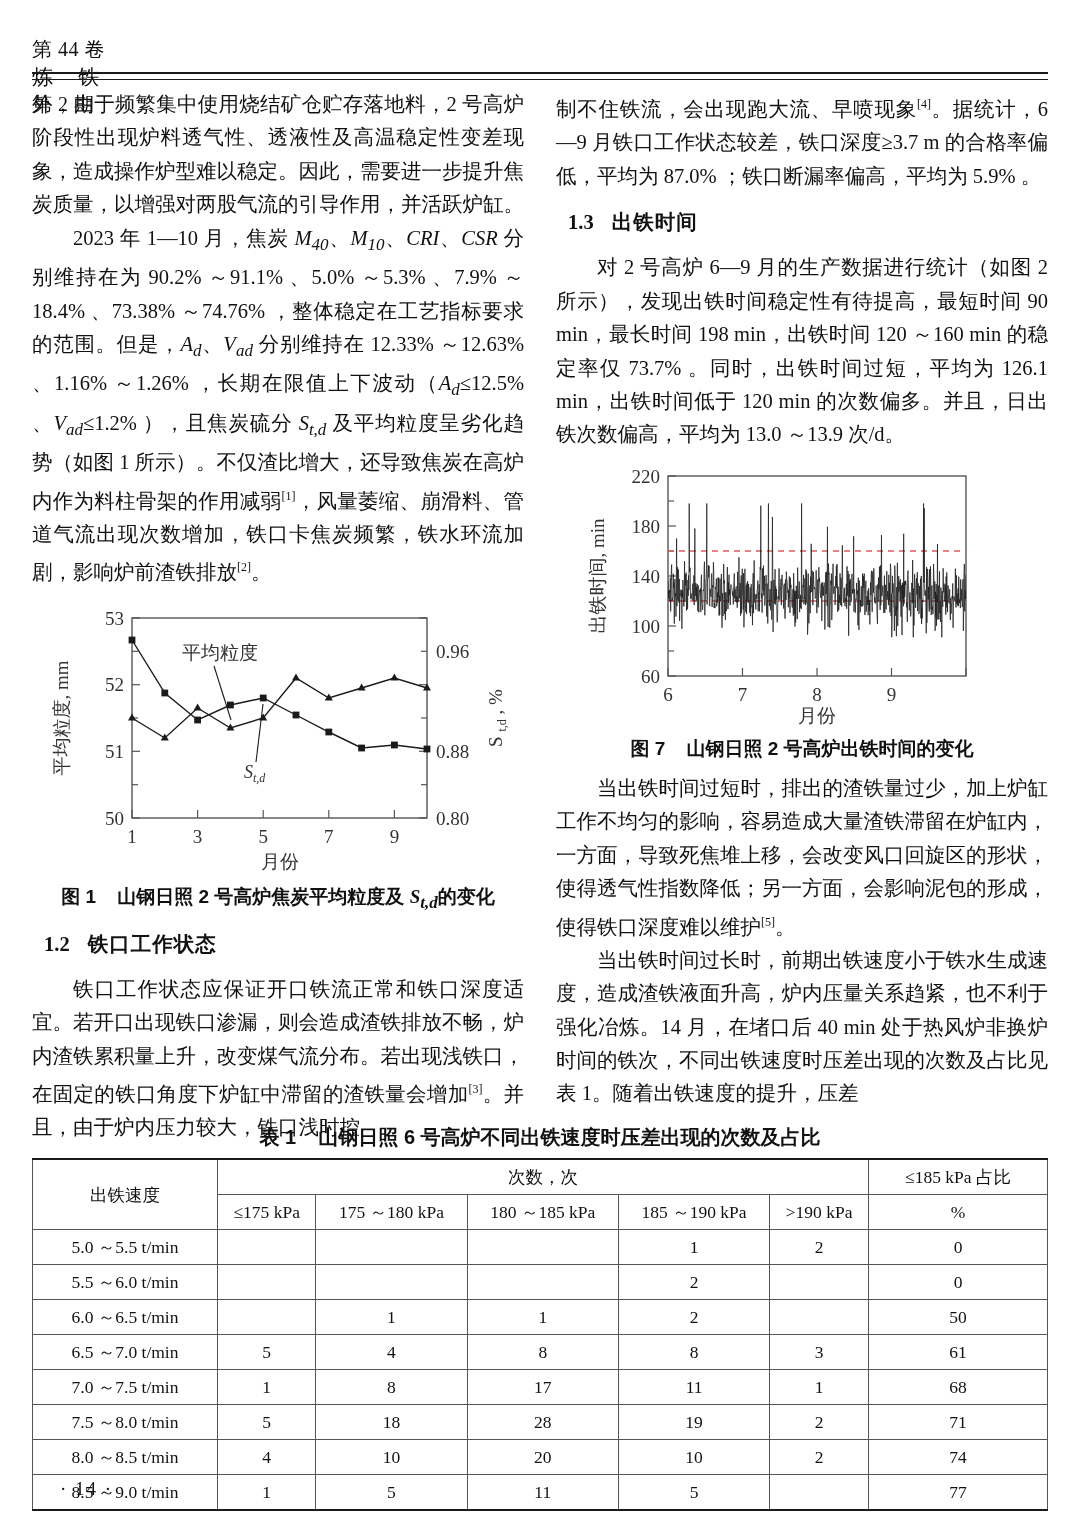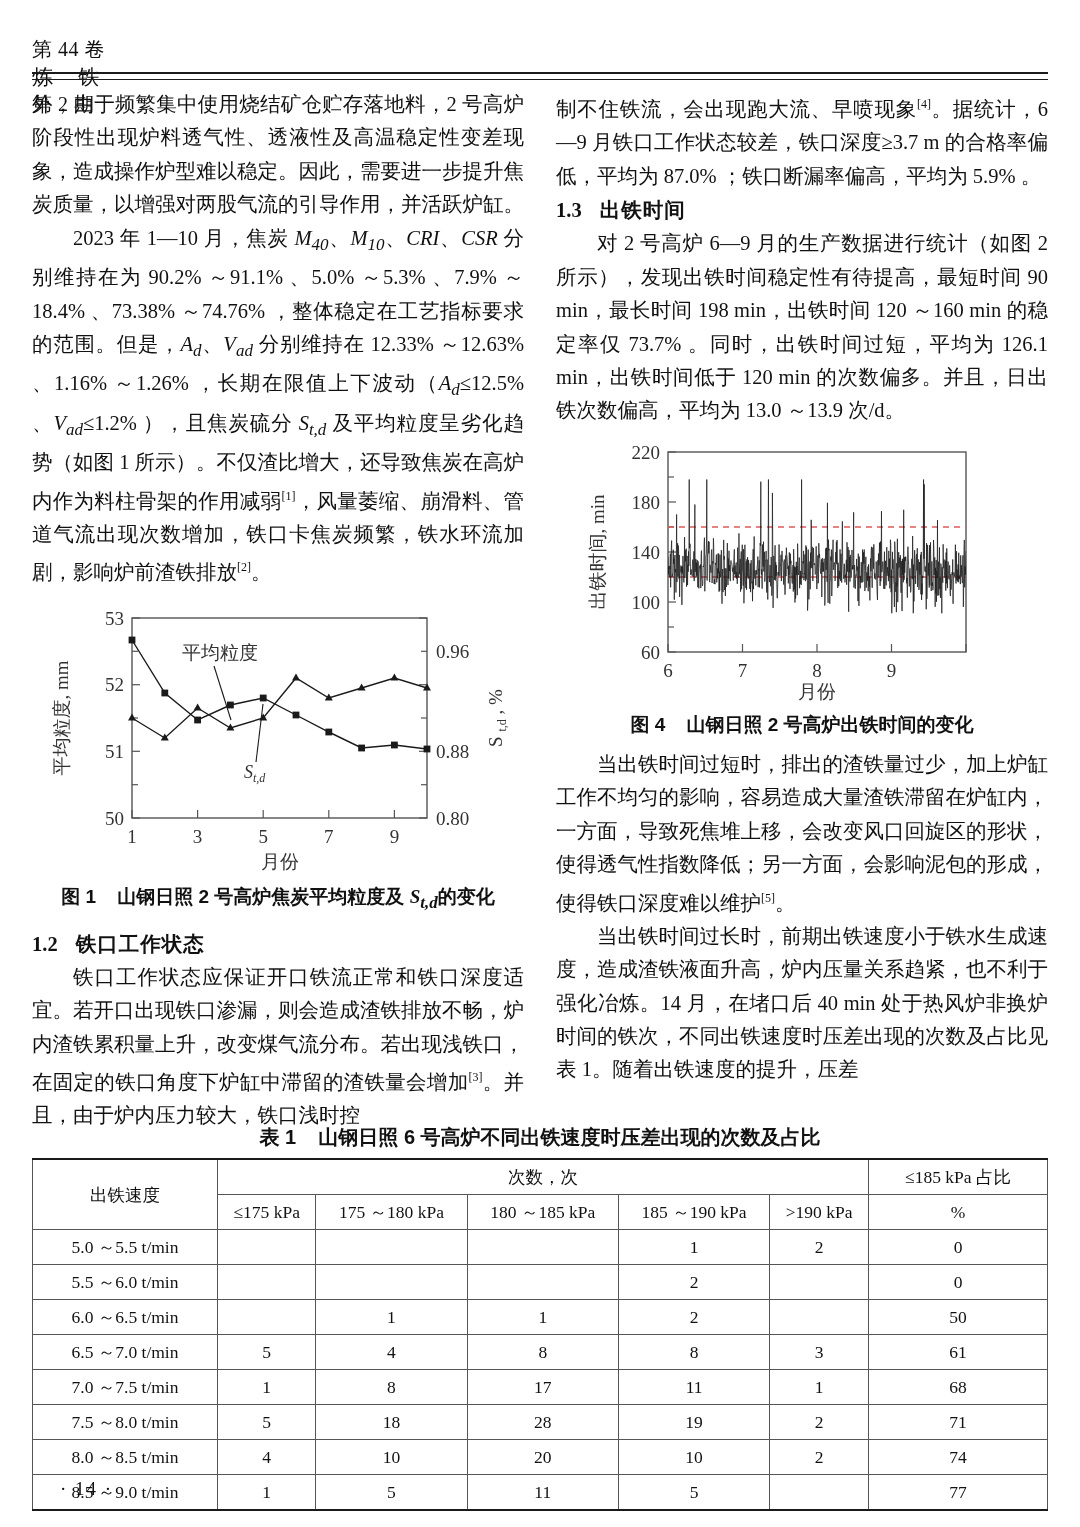--- a/index.html
+++ b/index.html
@@ -36,21 +36,21 @@
     font-size:20.5px;
     line-height:33.4px;
     text-align:justify;
     text-justify:inter-ideograph;
     text-indent:0;
   }
   p.indent { text-indent:41px; }
   .h3 {
     font-size:20.5px; line-height:33.4px; font-weight:bold;
     font-family:"Liberation Sans","DejaVu Sans",sans-serif;
-    margin:0;
+    margin:12px;
   }
   .h3 .num { font-family:"Liberation Serif",serif; }
   .h3 .tt { margin-left:18px; letter-spacing:1px; }
   sup { font-size:12px; vertical-align:super; }
   .it { font-style:italic; font-family:"Liberation Serif",serif; }
   .sub { font-size:17px; vertical-align:sub; font-style:italic; }
 
   
   .figwrap { margin:6px 0 0 0; }
   .figcap {
@@ -255,21 +255,21 @@
           <line x1="112" y1="143" x2="410" y2="143" stroke="#e05a5a" stroke-width="1.3" stroke-dasharray="6 5"></line>
 
           <clipPath id="fig2clip">
               <rect x="112" y="18" width="298" height="200"></rect>
             </clipPath>
           <g clip-path="url(#fig2clip)">
             <polyline id="f2path" fill="none" stroke="#1c1c1c" stroke-width="0.75" points="112.00,122.56 112.33,140.24 112.66,132.57 112.99,138.74 113.33,143.10 113.66,131.96 113.99,135.04 114.32,119.65 114.65,153.34 114.98,129.91 115.31,114.03 115.65,106.58 115.98,142.90 116.31,140.35 116.64,141.50 116.97,137.62 117.30,115.72 117.64,129.96 117.97,124.66 118.30,165.73 118.63,124.63 118.96,120.94 119.29,138.20 119.62,135.16 119.96,158.53 120.29,132.24 120.62,80.48 120.95,148.03 121.28,124.86 121.61,109.27 121.94,142.63 122.28,111.48 122.61,116.82 122.94,144.56 123.27,120.97 123.60,162.88 123.93,143.51 124.26,138.71 124.60,134.70 124.93,131.53 125.26,138.56 125.59,132.79 125.92,170.87 126.25,132.27 126.59,139.59 126.92,122.05 127.25,131.24 127.58,144.45 127.91,148.44 128.24,133.41 128.57,103.20 128.91,143.92 129.24,116.13 129.57,127.39 129.90,124.35 130.23,114.67 130.56,152.60 130.89,125.54 131.23,121.93 131.56,151.09 131.89,130.82 132.22,137.78 132.55,117.41 132.88,131.86 133.21,45.50 133.55,114.19 133.88,109.66 134.21,110.14 134.54,140.89 134.87,140.64 135.20,135.43 135.54,140.01 135.87,140.35 136.20,141.78 136.53,126.46 136.86,125.56 137.19,142.91 137.52,140.34 137.86,117.39 138.19,147.10 138.52,117.14 138.85,70.50 139.18,137.92 139.51,130.30 139.84,125.01 140.18,143.49 140.51,128.79 140.84,141.49 141.17,125.97 141.50,139.06 141.83,153.17 142.16,127.37 142.50,149.49 142.83,154.37 143.16,139.37 143.49,134.39 143.82,131.68 144.15,134.59 144.48,130.42 144.82,154.07 145.15,120.81 145.48,116.65 145.81,143.80 146.14,146.40 146.47,151.88 146.81,149.81 147.14,132.06 147.47,132.98 147.80,129.35 148.13,110.03 148.46,103.69 148.79,157.29 149.13,143.24 149.46,141.71 149.79,121.94 150.12,120.47 150.45,111.07 150.78,45.50 151.11,146.51 151.45,124.55 151.78,119.79 152.11,113.88 152.44,107.13 152.77,119.40 153.10,107.82 153.43,146.78 153.77,148.15 154.10,130.85 154.43,132.73 154.76,136.90 155.09,138.71 155.42,116.86 155.76,115.51 156.09,149.00 156.42,140.75 156.75,127.15 157.08,129.50 157.41,104.26 157.74,112.44 158.08,149.99 158.41,145.28 158.74,148.41 159.07,150.17 159.40,129.13 159.73,130.61 160.06,127.97 160.40,120.59 160.73,148.38 161.06,143.29 161.39,134.45 161.72,144.46 162.05,119.52 162.38,139.09 162.72,119.69 163.05,157.69 163.38,137.73 163.71,156.73 164.04,120.81 164.37,143.37 164.71,142.00 165.04,133.47 165.37,116.12 165.70,153.15 166.03,169.73 166.36,142.38 166.69,135.04 167.03,158.05 167.36,120.61 167.69,105.93 168.02,125.63 168.35,122.28 168.68,155.98 169.01,134.18 169.35,161.91 169.68,147.52 170.01,134.49 170.34,152.99 170.67,151.58 171.00,130.77 171.33,109.06 171.67,139.66 172.00,150.99 172.33,124.42 172.66,144.70 172.99,116.74 173.32,136.90 173.66,131.19 173.99,141.39 174.32,147.11 174.65,127.35 174.98,126.49 175.31,128.15 175.64,128.89 175.98,130.93 176.31,135.97 176.64,137.73 176.97,133.46 177.30,146.51 177.63,129.16 177.96,124.12 178.30,115.36 178.63,140.24 178.96,131.57 179.29,143.38 179.62,136.31 179.95,129.63 180.28,128.45 180.62,144.54 180.95,138.23 181.28,149.77 181.61,113.73 181.94,135.85 182.27,142.76 182.61,143.58 182.94,99.33 183.27,129.13 183.60,140.25 183.93,128.87 184.26,125.09 184.59,157.64 184.93,124.11 185.26,117.44 185.59,155.19 185.92,134.36 186.25,110.73 186.58,136.11 186.91,139.12 187.25,151.64 187.58,115.14 187.91,169.28 188.24,154.08 188.57,137.09 188.90,110.80 189.23,144.05 189.57,150.69 189.90,154.12 190.23,127.38 190.56,155.76 190.89,125.33 191.22,142.41 191.56,123.15 191.89,127.51 192.22,144.69 192.55,125.99 192.88,131.33 193.21,139.24 193.54,149.84 193.88,154.93 194.21,129.30 194.54,158.14 194.87,148.07 195.20,126.19 195.53,141.30 195.86,149.19 196.20,147.47 196.53,167.19 196.86,124.33 197.19,115.16 197.52,155.16 197.85,127.28 198.18,102.42 198.52,139.93 198.85,144.63 199.18,136.19 199.51,145.29 199.84,151.41 200.17,140.92 200.51,136.38 200.84,140.52 201.17,132.15 201.50,130.31 201.83,122.55 202.16,153.17 202.49,134.79 202.83,136.44 203.16,126.28 203.49,153.32 203.82,125.79 204.15,109.10 204.48,111.75 204.81,47.67 205.15,135.61 205.48,140.60 205.81,135.21 206.14,154.61 206.47,110.46 206.80,127.84 207.13,132.55 207.47,107.71 207.80,137.54 208.13,127.38 208.46,117.86 208.79,147.59 209.12,141.79 209.45,126.54 209.79,126.95 210.12,117.07 210.45,146.84 210.78,158.56 211.11,125.54 211.44,141.32 211.78,165.52 212.11,134.52 212.44,45.50 212.77,129.78 213.10,143.52 213.43,148.12 213.76,138.83 214.10,131.04 214.43,144.60 214.76,152.25 215.09,122.93 215.42,124.64 215.75,161.62 216.08,151.69 216.42,58.94 216.75,112.66 217.08,173.90 217.41,142.40 217.74,121.86 218.07,123.86 218.40,145.77 218.74,134.19 219.07,111.30 219.40,146.52 219.73,128.24 220.06,141.69 220.39,131.13 220.73,145.51 221.06,163.49 221.39,164.24 221.72,150.13 222.05,138.03 222.38,141.51 222.71,127.38 223.05,110.44 223.38,124.60 223.71,141.84 224.04,141.90 224.37,133.29 224.70,127.94 225.03,120.82 225.37,147.13 225.70,132.31 226.03,116.92 226.36,127.21 226.69,127.30 227.02,127.98 227.35,142.34 227.69,150.58 228.02,127.97 228.35,125.53 228.68,155.06 229.01,160.68 229.34,156.56 229.68,121.45 230.01,142.17 230.34,113.68 230.67,120.50 231.00,122.45 231.33,127.58 231.66,134.63 232.00,133.30 232.33,149.34 232.66,131.74 232.99,140.66 233.32,118.40 233.65,132.16 233.98,154.91 234.32,119.67 234.65,129.75 234.98,126.83 235.31,138.74 235.64,140.27 235.97,147.00 236.30,149.54 236.64,138.04 236.97,131.10 237.30,157.60 237.63,115.19 237.96,132.20 238.29,155.53 238.63,132.56 238.96,168.50 239.29,133.20 239.62,164.51 239.95,146.07 240.28,127.81 240.61,140.90 240.95,132.16 241.28,161.12 241.61,109.67 241.94,126.72 242.27,135.21 242.60,140.93 242.93,139.82 243.27,123.53 243.60,154.18 243.93,142.07 244.26,150.00 244.59,136.87 244.92,143.26 245.25,150.98 245.59,45.50 245.92,144.29 246.25,139.18 246.58,139.63 246.91,127.20 247.24,129.46 247.58,116.88 247.91,146.19 248.24,139.27 248.57,140.41 248.90,120.44 249.23,145.09 249.56,147.18 249.90,111.43 250.23,145.46 250.56,113.25 250.89,127.32 251.22,130.14 251.55,176.57 251.88,168.79 252.22,115.61 252.55,141.98 252.88,165.34 253.21,151.80 253.54,137.49 253.87,127.42 254.20,155.25 254.54,118.63 254.87,134.33 255.20,85.83 255.53,112.78 255.86,134.05 256.19,112.76 256.53,133.22 256.86,147.10 257.19,128.68 257.52,113.92 257.85,128.45 258.18,131.03 258.51,129.31 258.85,130.17 259.18,140.50 259.51,140.13 259.84,138.72 260.17,112.33 260.50,145.43 260.83,155.10 261.17,148.03 261.50,129.33 261.83,121.44 262.16,149.27 262.49,145.54 262.82,109.18 263.15,123.63 263.49,119.84 263.82,124.92 264.15,133.13 264.48,137.95 264.81,139.80 265.14,128.09 265.47,125.38 265.81,163.02 266.14,124.31 266.47,124.31 266.80,137.75 267.13,128.30 267.46,137.35 267.80,133.54 268.13,124.60 268.46,140.70 268.79,171.54 269.12,164.85 269.45,126.45 269.78,114.35 270.12,135.99 270.45,113.75 270.78,122.42 271.11,147.71 271.44,68.80 271.77,153.32 272.10,168.85 272.44,105.65 272.77,116.40 273.10,114.90 273.43,139.26 273.76,169.73 274.09,148.50 274.42,146.29 274.76,122.65 275.09,126.68 275.42,115.59 275.75,162.02 276.08,151.59 276.41,126.94 276.75,115.55 277.08,105.77 277.41,133.52 277.74,135.77 278.07,129.49 278.40,128.45 278.73,131.02 279.07,146.88 279.40,140.81 279.73,118.15 280.06,128.32 280.39,107.84 280.72,130.20 281.05,106.02 281.39,128.99 281.72,153.89 282.05,128.73 282.38,130.64 282.71,152.15 283.04,143.29 283.37,136.72 283.71,144.96 284.04,115.36 284.37,136.66 284.70,147.06 285.03,119.77 285.36,135.15 285.70,148.59 286.03,118.38 286.36,87.37 286.69,129.21 287.02,130.19 287.35,139.78 287.68,144.75 288.02,142.48 288.35,129.76 288.68,138.54 289.01,148.37 289.34,140.60 289.67,143.43 290.00,134.55 290.34,125.85 290.67,150.74 291.00,108.30 291.33,128.56 291.66,137.65 291.99,112.97 292.32,132.09 292.66,177.74 292.99,115.92 293.32,138.68 293.65,123.02 293.98,147.59 294.31,120.91 294.65,133.43 294.98,143.89 295.31,142.98 295.64,135.92 295.97,115.94 296.30,135.47 296.63,131.57 296.97,135.20 297.30,134.11 297.63,78.30 297.96,153.58 298.29,132.41 298.62,131.09 298.95,145.44 299.29,154.74 299.62,145.55 299.95,140.60 300.28,141.72 300.61,124.95 300.94,136.44 301.27,134.39 301.61,132.57 301.94,167.14 302.27,119.65 302.60,142.45 302.93,171.95 303.26,122.57 303.60,135.17 303.93,148.39 304.26,154.29 304.59,142.22 304.92,148.13 305.25,128.14 305.58,139.62 305.92,148.80 306.25,137.44 306.58,115.57 306.91,147.84 307.24,133.88 307.57,118.24 307.90,129.66 308.24,115.55 308.57,136.49 308.90,157.05 309.23,142.62 309.56,130.61 309.89,122.81 310.22,153.71 310.56,144.95 310.89,138.23 311.22,142.83 311.55,146.79 311.88,132.64 312.21,157.22 312.55,130.35 312.88,143.71 313.21,152.74 313.54,142.29 313.87,166.37 314.20,142.41 314.53,124.48 314.87,137.23 315.20,116.27 315.53,112.89 315.86,138.49 316.19,153.77 316.52,115.43 316.85,113.39 317.19,127.42 317.52,134.63 317.85,110.30 318.18,133.49 318.51,144.44 318.84,139.37 319.17,141.75 319.51,145.44 319.84,144.86 320.17,127.52 320.50,136.28 320.83,150.82 321.16,160.47 321.49,165.91 321.83,126.30 322.16,143.40 322.49,119.59 322.82,131.23 323.15,129.59 323.48,108.67 323.82,139.82 324.15,151.87 324.48,107.53 324.81,147.30 325.14,129.21 325.47,77.16 325.80,138.16 326.14,135.81 326.47,132.35 326.80,127.63 327.13,130.82 327.46,143.77 327.79,154.85 328.12,133.46 328.46,117.68 328.79,154.95 329.12,142.27 329.45,126.84 329.78,140.00 330.11,151.39 330.44,135.33 330.78,113.20 331.11,141.79 331.44,133.27 331.77,138.61 332.10,138.24 332.43,147.15 332.77,116.87 333.10,142.16 333.43,124.60 333.76,154.35 334.09,151.92 334.42,105.78 334.75,110.57 335.09,158.18 335.42,135.63 335.75,179.24 336.08,164.54 336.41,117.86 336.74,134.84 337.07,125.27 337.41,133.22 337.74,148.90 338.07,150.28 338.40,173.03 338.73,107.63 339.06,115.67 339.39,139.04 339.73,157.85 340.06,148.04 340.39,178.13 340.72,129.13 341.05,152.34 341.38,104.83 341.72,168.14 342.05,150.31 342.38,136.70 342.71,118.15 343.04,133.54 343.37,123.66 343.70,124.16 344.04,142.34 344.37,121.22 344.70,139.86 345.03,158.75 345.36,127.19 345.69,137.63 346.02,177.07 346.36,124.77 346.69,141.00 347.02,125.87 347.35,148.31 347.68,75.76 348.01,146.03 348.34,123.30 348.68,138.82 349.01,123.28 349.34,126.92 349.67,122.60 350.00,125.23 350.33,139.57 350.67,149.29 351.00,144.02 351.33,163.70 351.66,116.40 351.99,112.67 352.32,124.38 352.65,131.74 352.99,142.22 353.32,152.48 353.65,137.94 353.98,134.40 354.31,142.95 354.64,158.39 354.97,155.64 355.31,135.06 355.64,124.84 355.97,125.35 356.30,145.14 356.63,102.03 356.96,133.05 357.29,179.23 357.63,130.57 357.96,167.41 358.29,134.26 358.62,116.23 358.95,126.15 359.28,140.37 359.62,149.87 359.95,140.13 360.28,122.36 360.61,120.19 360.94,136.56 361.27,114.22 361.60,153.01 361.94,136.60 362.27,125.33 362.60,139.24 362.93,155.90 363.26,152.19 363.59,127.97 363.92,140.50 364.26,132.75 364.59,120.69 364.92,160.30 365.25,117.94 365.58,166.04 365.91,149.49 366.24,160.42 366.58,141.80 366.91,144.01 367.24,124.79 367.57,45.50 367.90,124.79 368.23,50.34 368.57,125.44 368.90,137.43 369.23,132.37 369.56,137.98 369.89,137.27 370.22,175.29 370.55,109.14 370.89,164.89 371.22,146.82 371.55,110.92 371.88,118.79 372.21,141.59 372.54,128.85 372.87,145.39 373.21,153.61 373.54,111.23 373.87,151.48 374.20,128.32 374.53,108.38 374.86,134.27 375.19,156.98 375.53,148.27 375.86,127.41 376.19,151.96 376.52,148.51 376.85,156.22 377.18,154.16 377.52,106.00 377.85,114.43 378.18,141.10 378.51,126.13 378.84,123.48 379.17,172.78 379.50,133.80 379.84,159.34 380.17,125.94 380.50,167.76 380.83,136.75 381.16,144.01 381.49,86.12 381.82,161.50 382.16,130.91 382.49,127.70 382.82,161.34 383.15,136.46 383.48,113.39 383.81,155.10 384.14,142.70 384.48,163.90 384.81,129.60 385.14,131.76 385.47,143.54 385.80,179.27 386.13,133.29 386.46,141.77 386.80,148.73 387.13,110.27 387.46,126.88 387.79,134.29 388.12,125.53 388.45,137.56 388.79,143.54 389.12,134.98 389.45,126.73 389.78,156.63 390.11,118.47 390.44,149.44 390.77,114.42 391.11,135.23 391.44,154.10 391.77,133.75 392.10,127.60 392.43,136.39 392.76,142.51 393.09,145.42 393.43,131.41 393.76,131.46 394.09,158.23 394.42,162.09 394.75,140.05 395.08,155.65 395.41,149.30 395.75,144.40 396.08,138.21 396.41,140.96 396.74,125.44 397.07,169.77 397.40,140.54 397.74,138.69 398.07,138.37 398.40,139.52 398.73,142.46 399.06,139.50 399.39,110.68 399.72,146.05 400.06,149.49 400.39,117.21 400.72,146.27 401.05,135.36 401.38,139.41 401.71,147.57 402.04,130.43 402.38,148.21 402.71,118.72 403.04,132.94 403.37,145.14 403.70,141.47 404.03,142.62 404.36,150.09 404.70,121.38 405.03,142.63 405.36,131.19 405.69,142.43 406.02,144.19 406.35,149.07 406.69,125.24 407.02,121.26 407.35,172.83 407.68,154.55 408.01,116.75 408.34,105.93 408.67,153.29 409.01,132.62 409.34,140.98 409.67,129.85 410.00,116.89"></polyline>
           </g>
         </svg>
         <div class="figcap">
-          <span class="t">图 4</span>
+          <span class="t">图 7</span>
           &nbsp;&nbsp;&nbsp;<span>山钢日照 2 号高炉出铁时间的变化</span>
         </div>
       </div>
 
       <p class="body indent" style="margin-top:10px;"><span>当出铁时间过短时，排出的渣铁量过少，加上炉缸工作不均匀的影响，容易造成大量渣铁滞留在炉缸内，一方面，导致死焦堆上移，会改变风口回旋区的形状，使得透气性指数降低；另一方面，会影响泥包的形成，使得铁口深度难以维护</span><sup>[5]</sup><span>。</span></p>
 
       <p class="body indent">当出铁时间过长时，前期出铁速度小于铁水生成速度，造成渣铁液面升高，炉内压量关系趋紧，也不利于强化冶炼。14 月，在堵口后 40 min 处于热风炉非换炉时间的铁次，不同出铁速度时压差出现的次数及占比见表 1。随着出铁速度的提升，压差</p>
     </div>
   </div>
 

